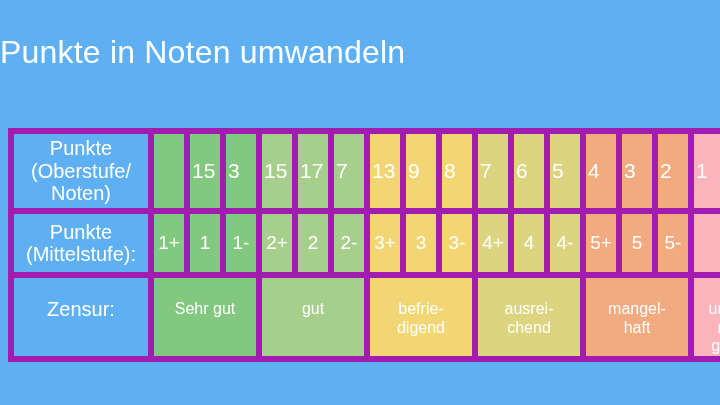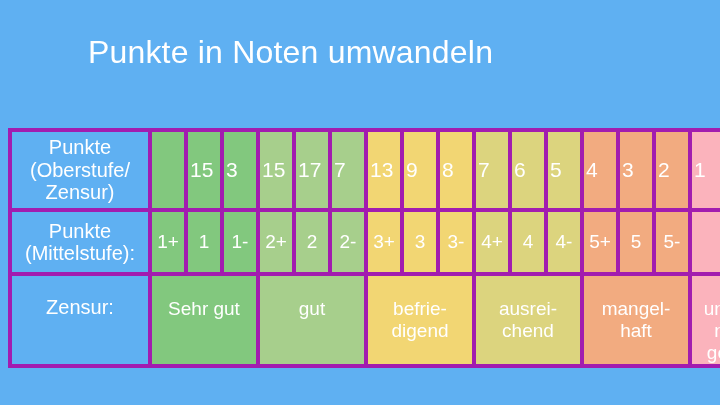--- a/index.html
+++ b/index.html
@@ -15,21 +15,21 @@
     font-family: "Liberation Sans", sans-serif;
     color: #ffffff;
     position: relative;
   }
 
   #page-title {
     position: absolute;
     top: 34px;
     left: 0;
     width: 581px;
-    text-align: center;
+    text-align: left;
     font-size: 32px;
     font-weight: 400;
     letter-spacing: 0.2px;
     color: #ffffff;
   }
 
   #grade-table-wrap {
     position: absolute;
     left: 8px;
     top: 128px;
@@ -38,21 +38,21 @@
   }
 
   table.grade-table {
     width: 704px;
     height: 226px;
     border-collapse: collapse;
     table-layout: fixed;
   }
 
   table.grade-table td {
-    border: 4px solid #a21caf;
+    border: 6px solid #a21caf;
     color: #ffffff;
     text-align: center;
     vertical-align: middle;
     font-size: 20px;
     font-weight: 400;
     line-height: 1.12;
     padding: 0;
   }
 
   td.rowlabel {
@@ -64,21 +64,21 @@
   }
 
   tr.row-punkte td { height: 80px; }
   tr.row-noten td  { height: 64px; }
   tr.row-zensur td { height: 82px; }
 
   tr.row-zensur td.rowlabel { vertical-align: top; padding-top: 20px; }
   tr.row-zensur td.zensur-cell {
     vertical-align: top;
     padding-top: 22px;
-    font-size: 19px;
+    font-size: 16px;
     line-height: 1.16;
   }
 
   tr.row-punkte td.data { font-size: 21px; padding-left: 38px; }
   tr.row-noten  td.data { font-size: 19px; }
 
   
   .c-green-dark  { background: #82c87e; }
   .c-green-light { background: #a7cf8c; }
   .c-yellow      { background: #f2d673; }
@@ -110,21 +110,21 @@
       <col style="width:36px">
         <col style="width:36px">
         <col style="width:36px">
       <col style="width:76px">
     </colgroup>
     <tbody>
       <tr class="row-punkte">
         <td class="rowlabel">
           <span>Punkte</span><br>
           <span>(Oberstufe/</span><br>
-          <span>Zensur)</span>
+          <span>Noten)</span>
         </td>
         <td class="data c-green-dark">15</td>
         <td class="data c-green-dark">3</td>
         <td class="data c-green-dark">15</td>
         <td class="data c-green-light">17</td>
         <td class="data c-green-light">7</td>
         <td class="data c-green-light">13</td>
         <td class="data c-yellow">9</td>
         <td class="data c-yellow">8</td>
         <td class="data c-yellow">7</td>

